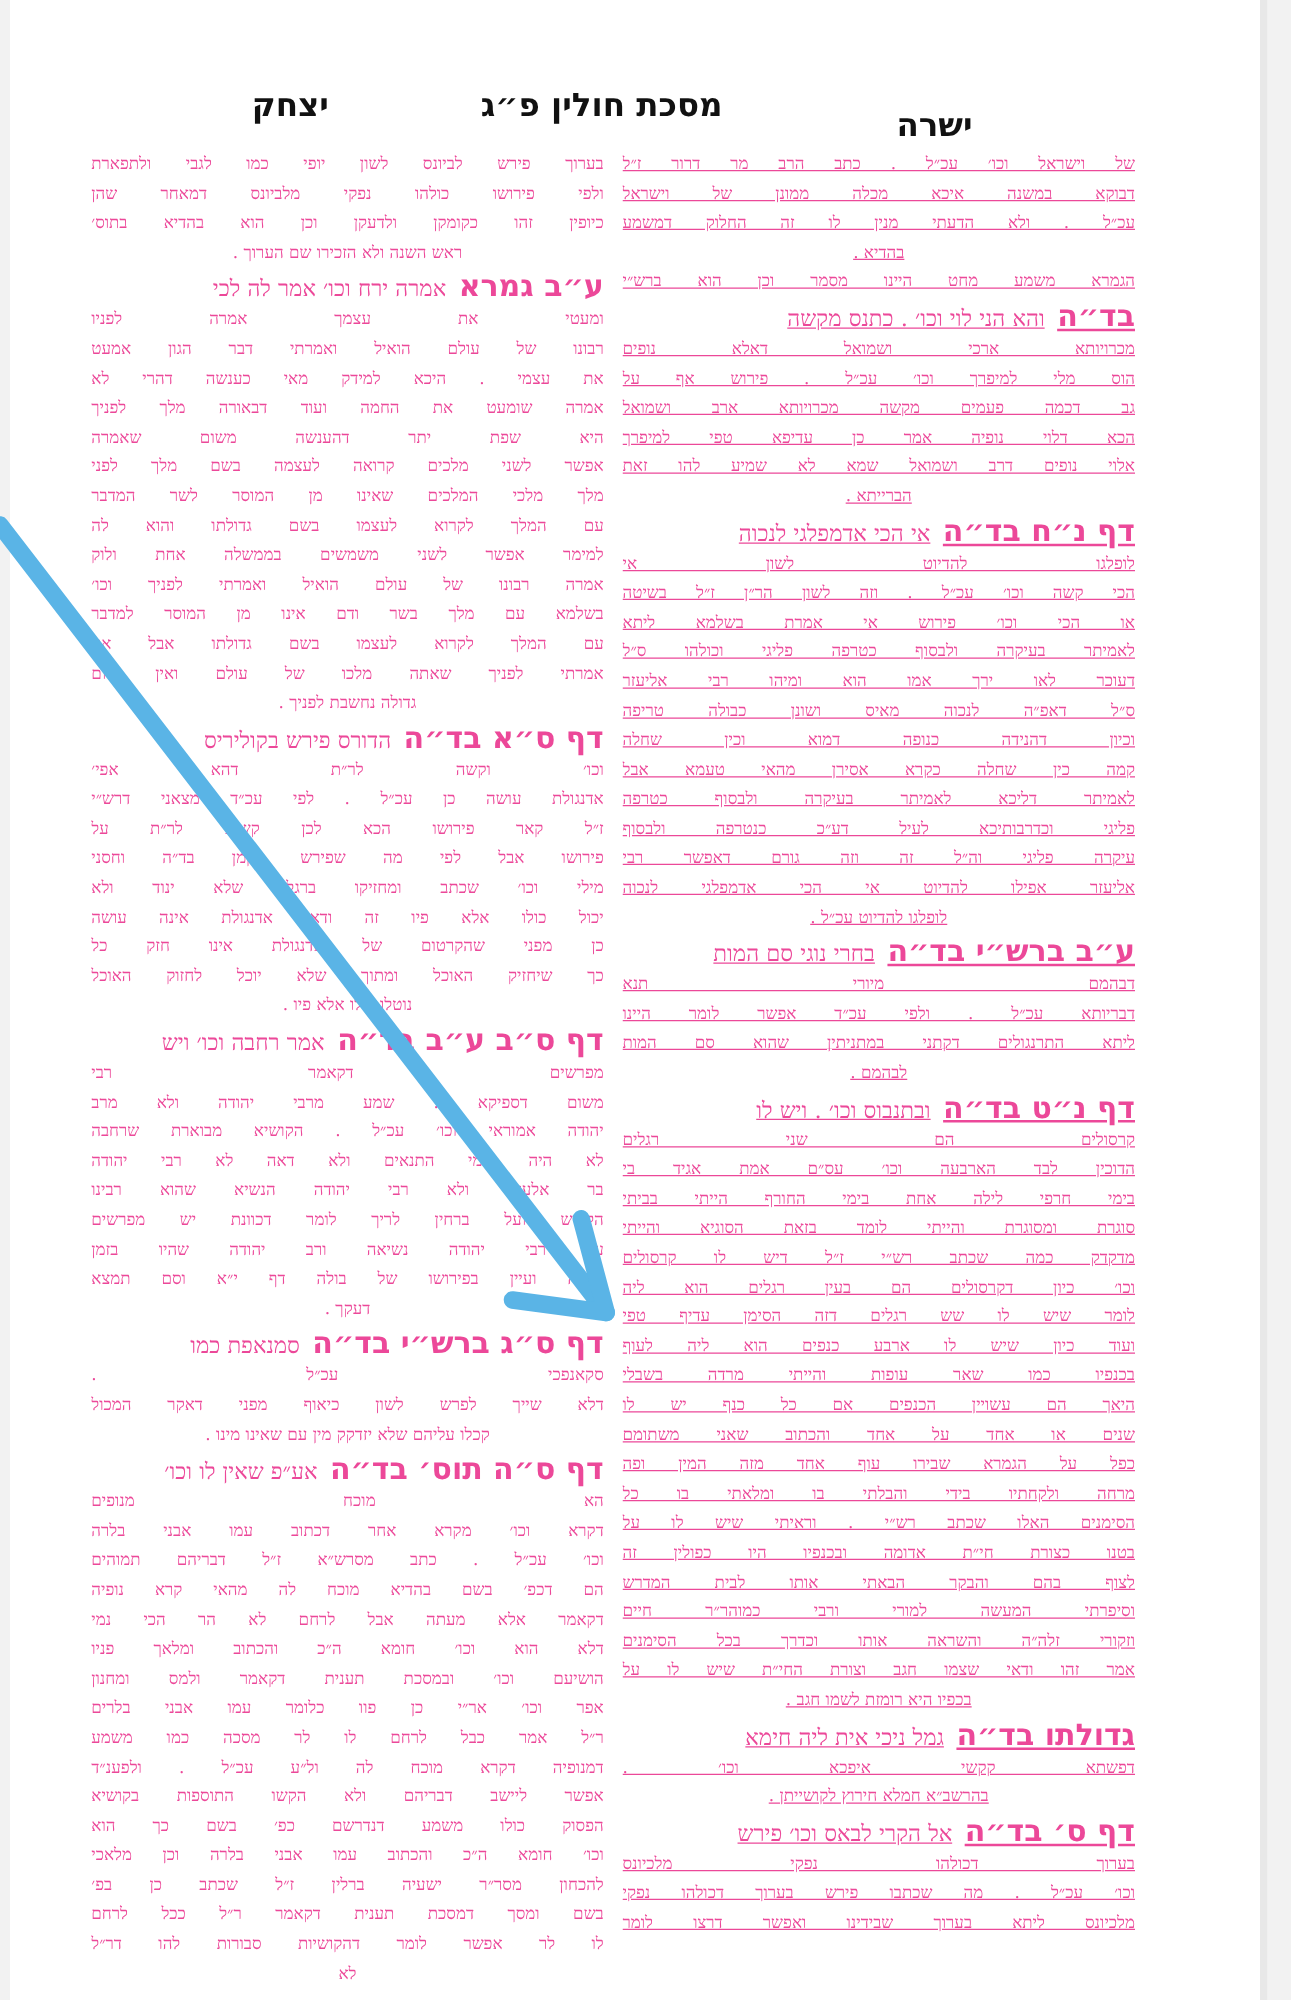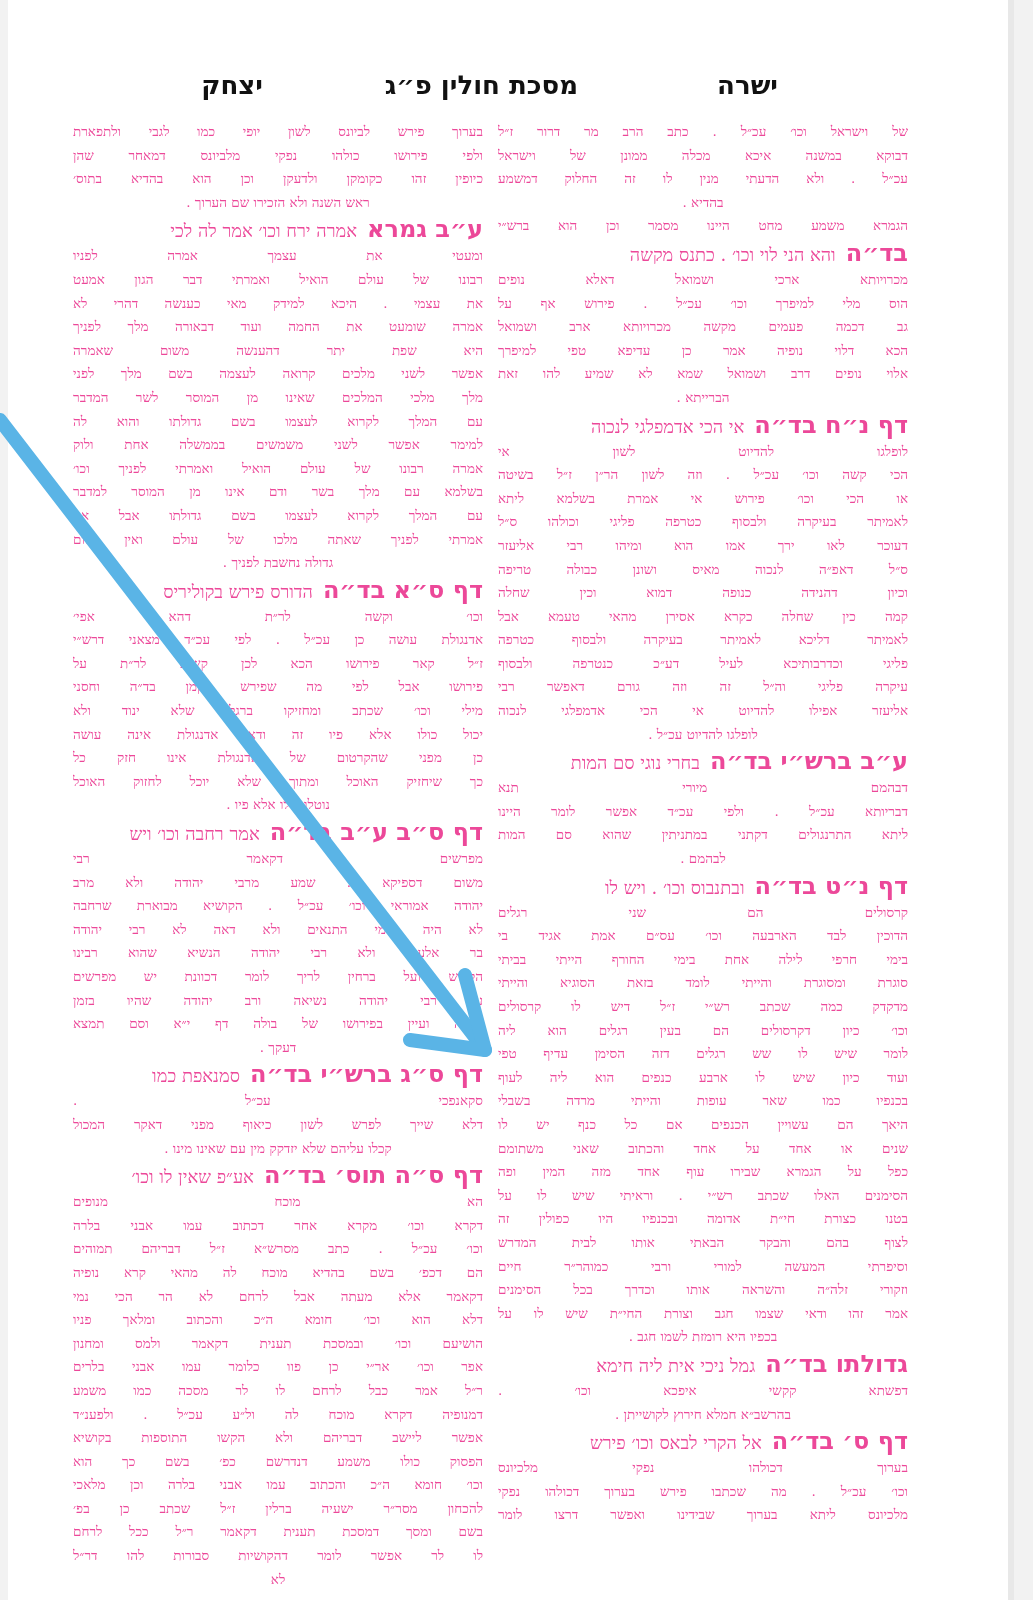--- a/index.html
+++ b/index.html
@@ -1,24 +1,24 @@
 <!DOCTYPE html>
 <html><head>
 <meta charset="utf-8">
 <style>
   html,body{margin:0;padding:0;}
   body{width:1033px;height:1600px;background:#f2f2f2;position:relative;overflow:hidden;font-family:"DejaVu Serif",serif;}
   .sheet{position:absolute;left:8px;top:0;width:1000px;height:1600px;background:#fff;border-right:6px solid #e8e8e8;}
   .header{position:absolute;top:70px;left:0;width:1000px;height:36px;direction:rtl;font-family:"DejaVu Sans",sans-serif;font-weight:bold;font-size:26px;color:#111;}
   .header span{position:absolute;top:0;}
-  .h-right{right:230px;}
+  .h-right{right:230px;margin-top:16px;}
   .h-center{right:430px;}
   .h-left{right:745px;}
   .col{position:absolute;top:120px;width:410px;direction:rtl;text-align:justify;font-size:13.5px;line-height:23.6px;color:#ec4899;}
-  .col-right{right:100px;}
+  .col-right{right:100px;text-decoration:underline;}
   .col-left{right:525px;}
   .line{white-space:nowrap;overflow:hidden;text-align:justify;text-align-last:justify;}
   .line.center{text-align-last:center;}
   .sec{display:flex;align-items:baseline;gap:10px;white-space:nowrap;}
   .sec-h{font-family:"DejaVu Sans",sans-serif;font-weight:bold;font-size:24px;line-height:30px;}
   .sec-t{font-size:18px;}
   .arrow{position:absolute;left:0;top:0;width:1033px;height:1600px;pointer-events:none;}
 </style>
 </head>
 <body>
@@ -80,20 +80,21 @@
       <div class="line">בימי חרפי לילה אחת בימי החורף הייתי בביתי</div>
       <div class="line">סוגרת ומסוגרת והייתי לומד בזאת הסוגיא והייתי</div>
       <div class="line">מדקדק כמה שכתב רש״י ז״ל דיש לו קרסולים</div>
       <div class="line">וכו׳ כיון דקרסולים הם בעין רגלים הוא ליה</div>
       <div class="line">לומר שיש לו שש רגלים דזה הסימן עדיף טפי</div>
       <div class="line">ועוד כיון שיש לו ארבע כנפים הוא ליה לעוף</div>
       <div class="line">בכנפיו כמו שאר עופות והייתי מרדה בשבלי</div>
       <div class="line">היאך הם עשויין הכנפים אם כל כנף יש לו</div>
       <div class="line">שנים או אחד על אחד והכתוב שאני משתומם</div>
       <div class="line">כפל על הגמרא שבירו עוף אחד מזה המין ופה</div>
+      <div class="line">מרחה ולקחתיו בידי והבלתי בו ומלאתי בו כל</div>
       <div class="line">הסימנים האלו שכתב רש״י . וראיתי שיש לו על</div>
       <div class="line">בטנו כצורת חי״ת אדומה ובכנפיו היו כפולין זה</div>
       <div class="line">לצוף בהם והבקר הבאתי אותו לבית המדרש</div>
       <div class="line">וסיפרתי המעשה למורי ורבי כמוהר״ר חיים</div>
       <div class="line">וזקורי זלה״ה והשראה אותו וכדרך בכל הסימנים</div>
       <div class="line">אמר זהו ודאי שצמו חגב וצורת החי״ת שיש לו על</div>
       <div class="line center">בכפיו היא רומזת לשמו חגב .</div>
       <div class="sec">
         <span class="sec-h">גדולתו בד״ה</span>
         <span class="sec-t">גמל ניכי אית ליה חימא</span>

